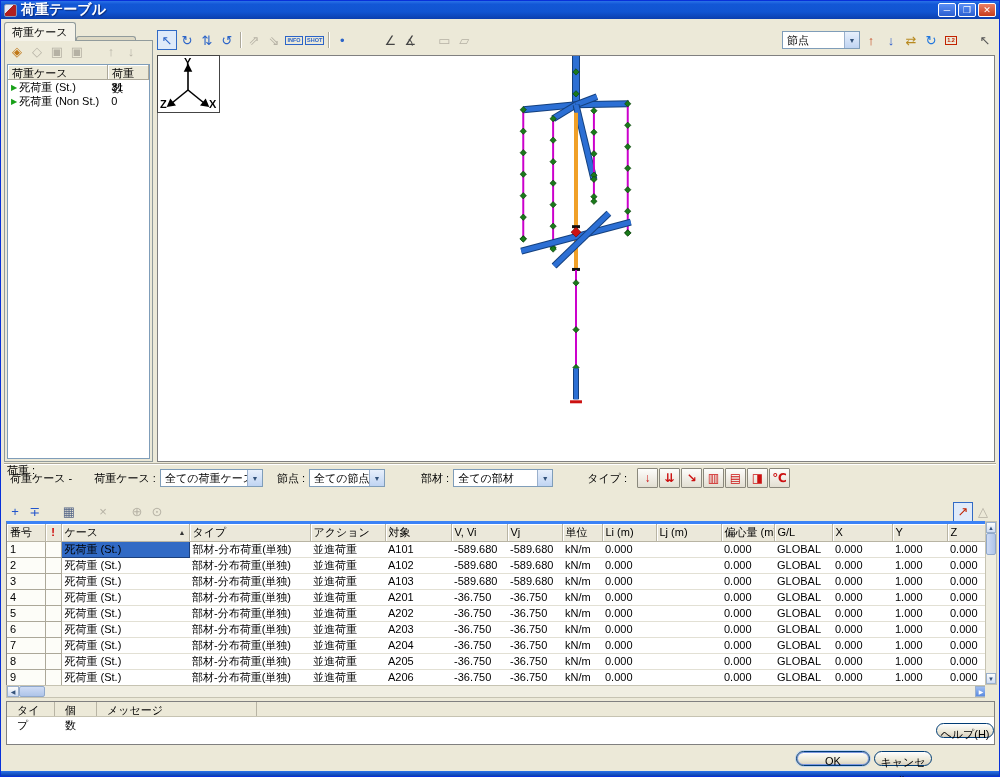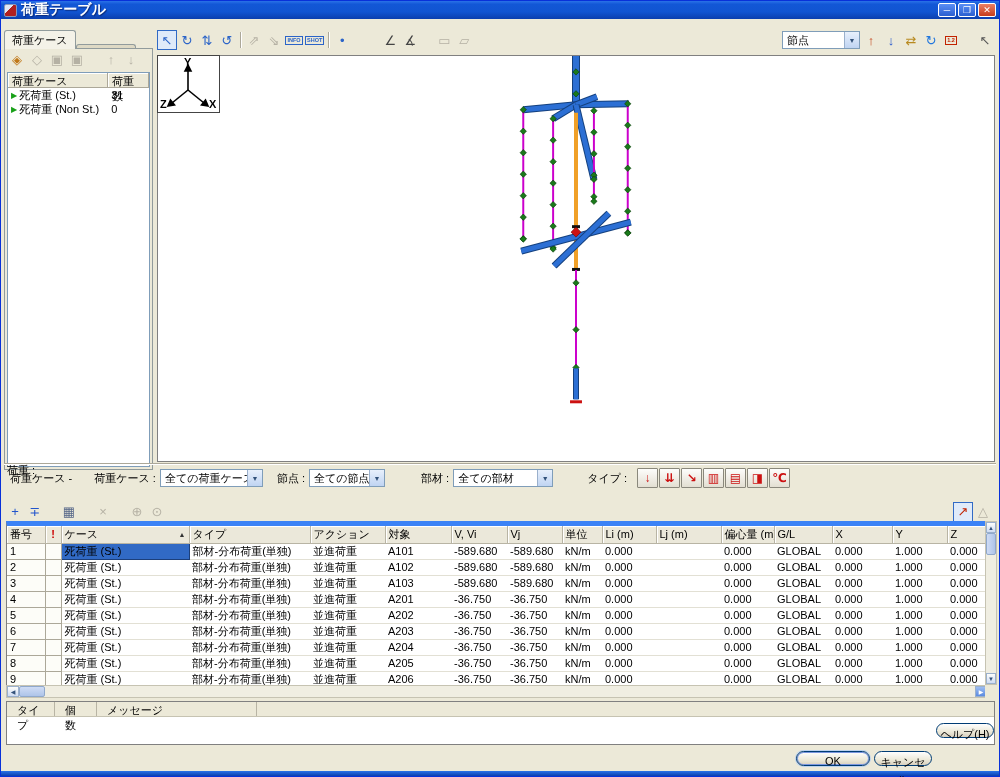--- a/index.html
+++ b/index.html
@@ -13,21 +13,21 @@
     background:linear-gradient(180deg,#2a72e8 0%,#1257d6 18%,#1155d2 60%,#0b3fae 100%);
     display:flex; align-items:center; padding:0 3px; color:#fff; }
   .title-icon { width:13px; height:13px; margin-right:4px; background:linear-gradient(135deg,#e0e6f4 40%,#b02020 40%); border:1px solid #8899bb; border-radius:2px; }
   .title-text { font-weight:bold; font-size:14px; text-shadow:1px 1px 1px #0a2a7a; }
   .win-controls { margin-left:auto; display:flex; gap:2px; }
   .wc { width:18px; height:14px; border:1px solid #fff; border-radius:2px; color:#fff; font-size:9px; line-height:12px; text-align:center;
     background:linear-gradient(180deg,#5a8ef5,#2b5fd0); }
   .wc.close { background:linear-gradient(180deg,#eb8064,#c53c1c); }
 
   
-  .left-panel { position:absolute; left:3px; top:29px; width:149px; height:440px; }
+  .left-panel { position:absolute; left:3px; top:21px; width:149px; height:440px; }
   .tabs { position:absolute; left:0; top:0; height:18px; display:flex; }
   .tab { border:1px solid #919b9c; border-bottom:none; background:#ece9d8; padding:2px 7px 0 7px; height:18px; border-radius:3px 3px 0 0; color:#000; }
   .tab.active { background:#f4f2e8; position:relative; z-index:2; height:19px; font-weight:normal; }
   .tab.back { background:#ded9c4; height:16px; margin-top:14px; }
   .panel-box { position:absolute; left:0; top:18px; right:0; bottom:0; border:1px solid #919b9c; background:#ece9d8; }
   .tree-toolbar { height:21px; display:flex; align-items:center; padding:1px 2px; }
   .tree-wrap { position:absolute; left:2px; right:2px; top:23px; bottom:2px; border:1px solid #7f9db9; background:#fff; }
   .tree-header { display:flex; height:15px; background:#ece9d8; border-bottom:1px solid #aca899; }
   .tree-header span { padding:1px 4px; border-right:1px solid #aca899; box-shadow:inset 1px 1px 0 #fff; }
   .tree-header .c1 { width:100px; }
@@ -77,21 +77,21 @@
 
   .grid { position:absolute; left:5px; top:520px; width:991px; height:177px; }
   .grid table { border-collapse:collapse; table-layout:fixed; width:982px; background:#fff; }
   .grid th { height:17px; background:#ebe8da; border-right:1px solid #b8b4a4; border-bottom:1px solid #b8b4a4;
     box-shadow:inset 1px 1px 0 #fff; font-weight:normal; text-align:left; padding:0 3px; white-space:nowrap; overflow:hidden; position:relative; }
   .grid th.excl { color:#c00; font-weight:bold; text-align:center; padding:0; }
   .grid th .sort { position:absolute; right:3px; top:5px; font-size:7px; color:#333; }
   .grid td { height:14.7px; padding:0 3px; white-space:nowrap; overflow:hidden; border-bottom:1px solid #e2e0d4; }
   .grid td.rowhdr { border-right:1px solid #aca899; border-bottom:1px solid #aca899; background:#fdfdf8; }
   .grid td.sel { background:#316ac5; color:#000; border:1px solid #1c3f7a; }
-  .gridbody { position:absolute; left:0; top:0; width:982px; height:164px; overflow:hidden; border-top:5px solid #3b82f6; border-left:1px solid #808080; }
+  .gridbody { position:absolute; left:0; top:0; width:982px; height:164px; overflow:hidden; border-top:3px solid #3b82f6; border-left:1px solid #808080; }
 
   
   .vsb { position:absolute; right:0; top:0; width:12px; height:164px; background:#f0eee2; border:1px solid #c6c3b2; }
   .vsb .sb-arr, .hsb .sb-arr { background:linear-gradient(180deg,#fdfdfb,#cfdcf3); border:1px solid #9ab0cc; color:#33527a; font-size:6px;
     display:flex; align-items:center; justify-content:center; }
   .vsb .sb-arr { width:10px; height:11px; }
   .vsb .thumb { width:10px; height:22px; background:linear-gradient(90deg,#cfdcf5,#aec4e8); border:1px solid #8fa8cc; border-radius:2px; }
   .hsb { position:absolute; left:0; top:164px; width:982px; height:13px; background:#f0eee2; border:1px solid #c6c3b2; display:flex; }
   .hsb .sb-arr { width:12px; height:11px; }
   .hsb .thumb { width:26px; height:11px; background:linear-gradient(180deg,#cfdcf5,#aec4e8); border:1px solid #8fa8cc; border-radius:2px; }

